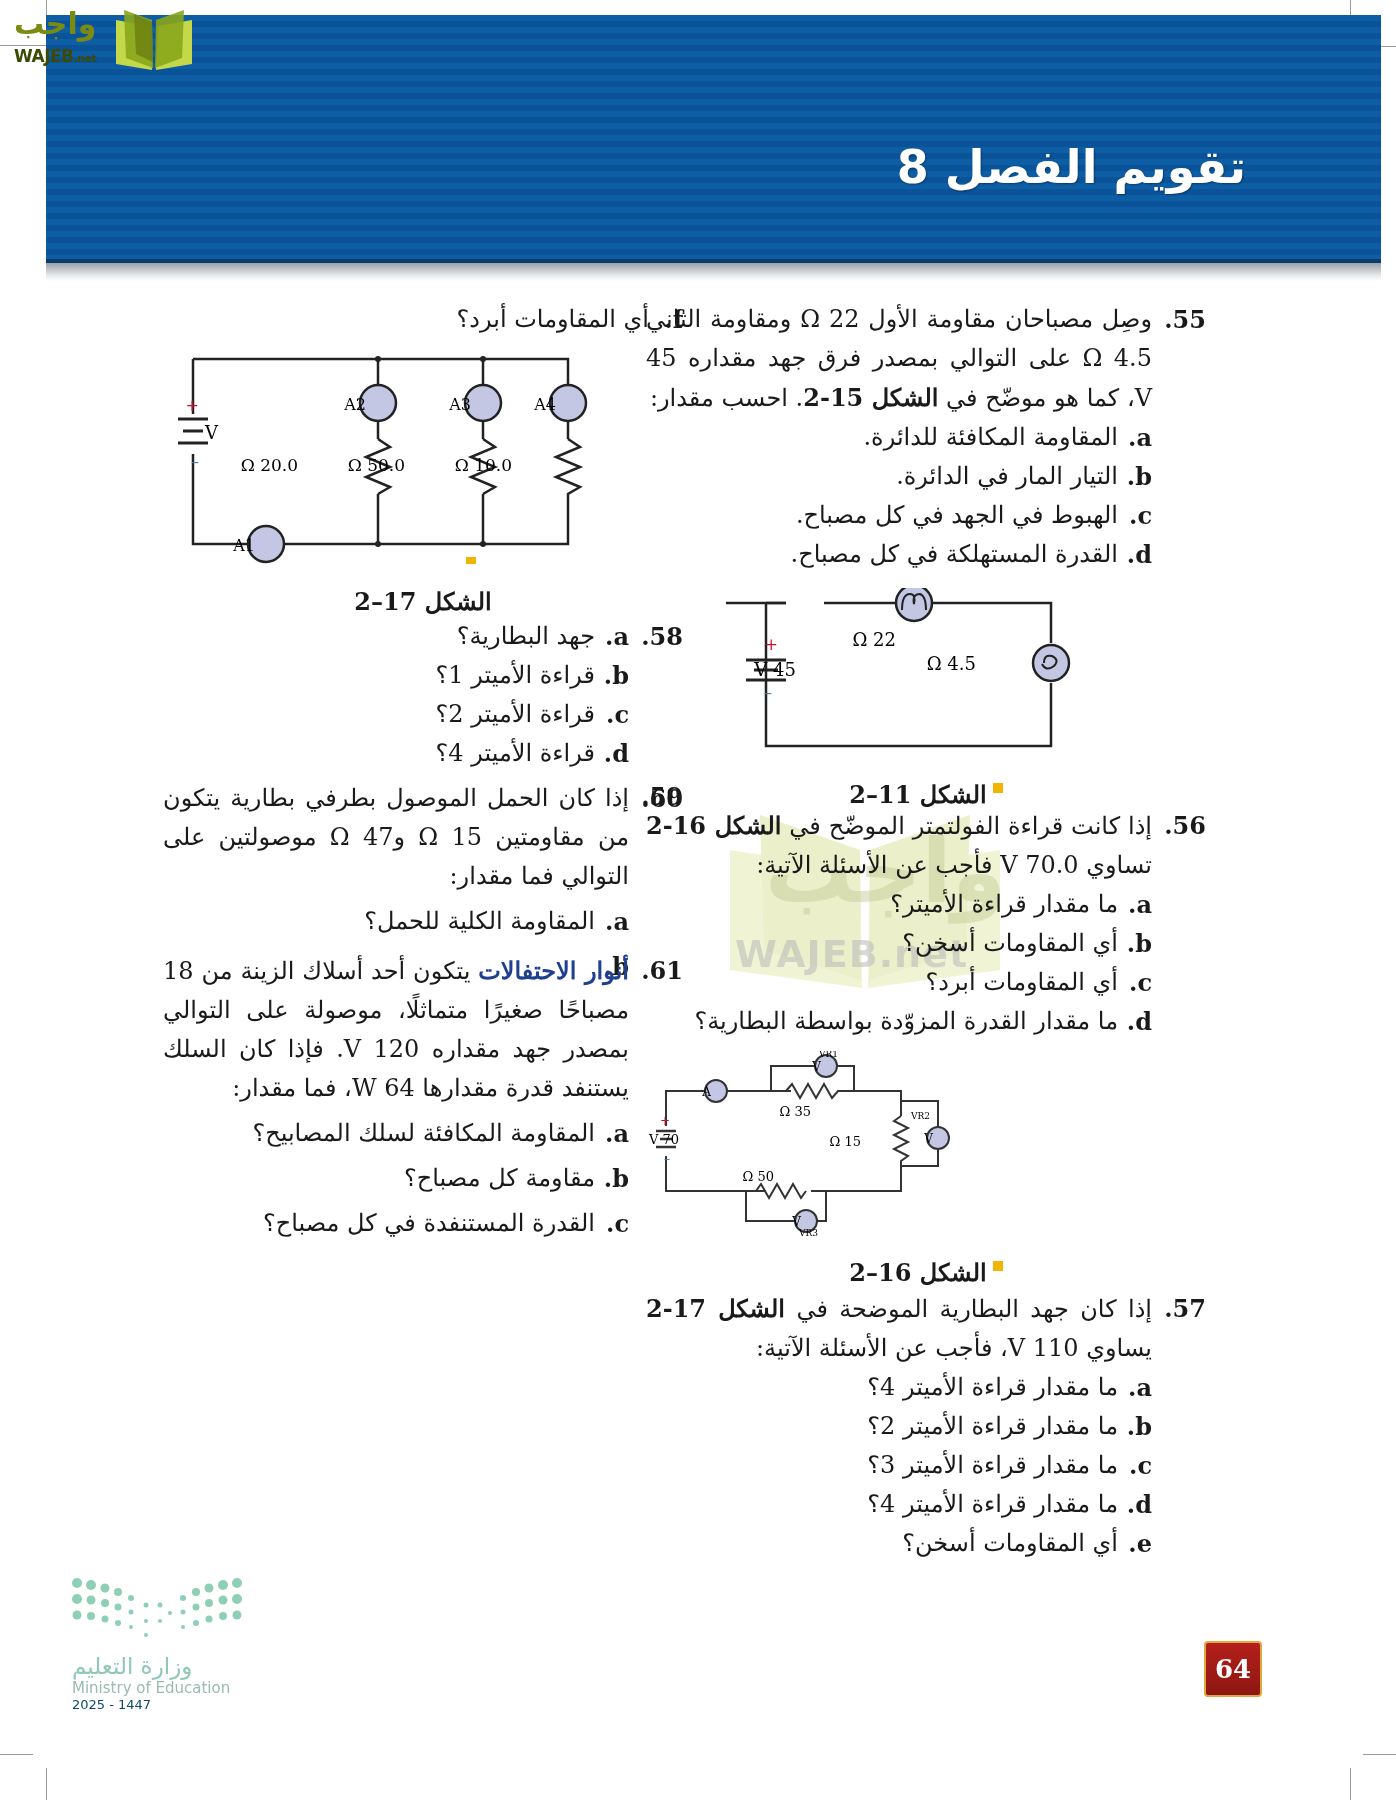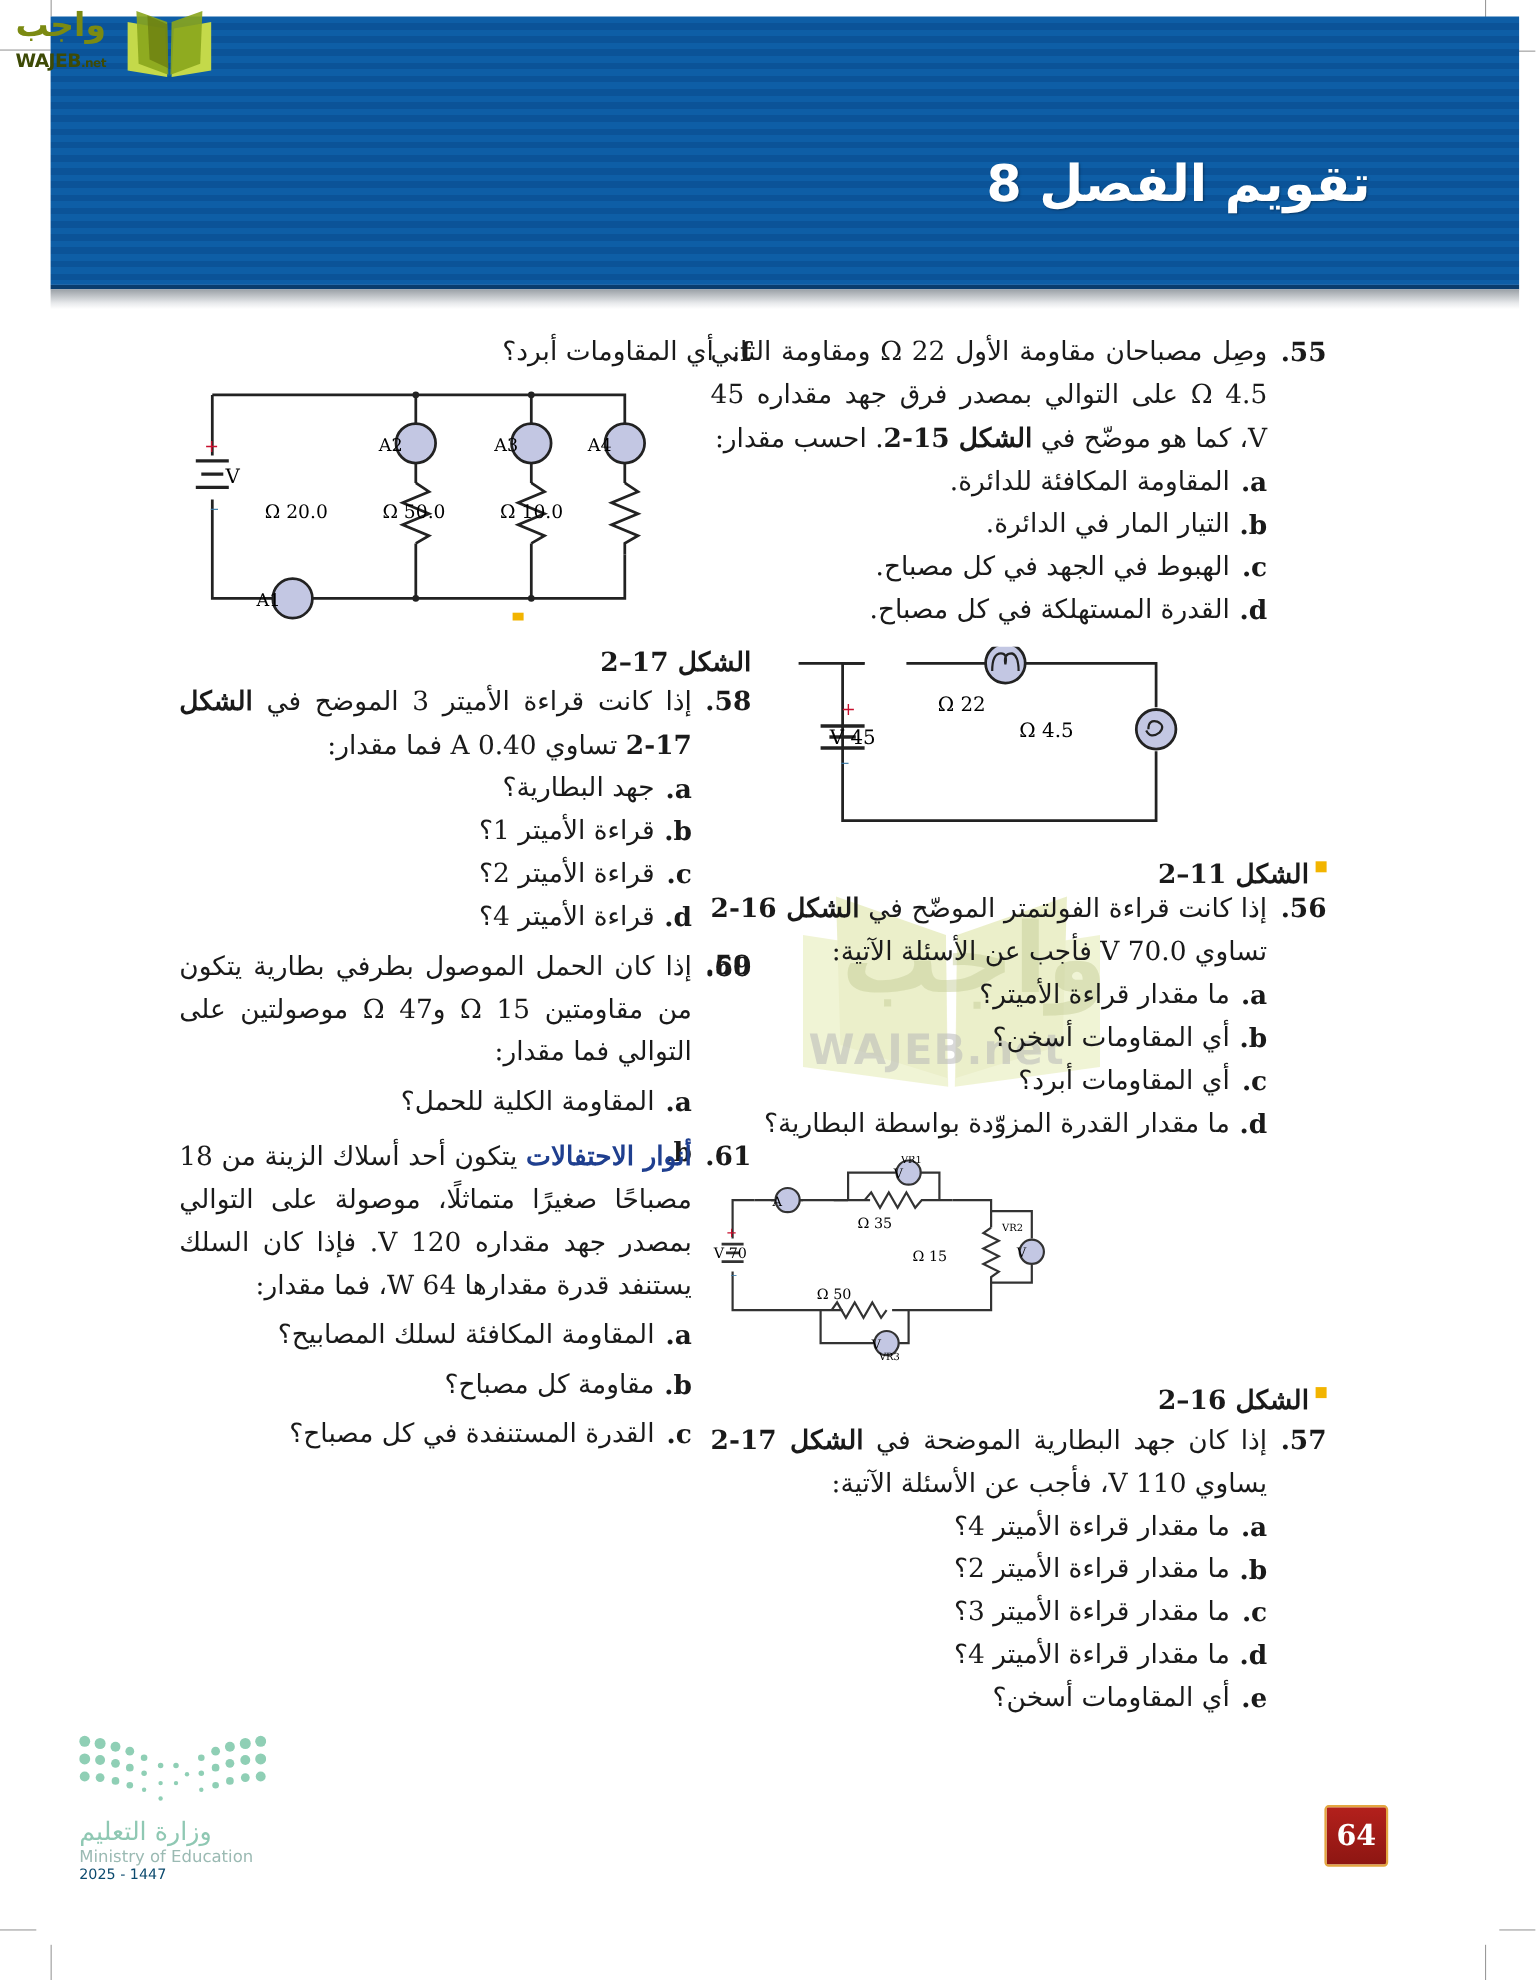--- a/index.html
+++ b/index.html
@@ -39,21 +39,21 @@
   .q { position: relative; padding-right: 54px; }
   .q-num { position: absolute; right: 0; top: 0; font-weight: bold; font-family: "DejaVu Serif", serif; }
   .q-text { display: block; text-align: justify; }
   .sub { position: relative; padding-right: 54px; }
   .sub-inner { position: relative; padding-right: 34px; }
   .sub-letter { position: absolute; right: 0; top: 0; font-weight: bold; }
   .fig-ref { font-weight: bold; margin-top: 41px; }
   .highlight-term { color: #1f3f8f; font-weight: bold; }
 
   .figure { position: relative; margin: 8px 0; }
-  .fig-caption { text-align: right; font-weight: bold; font-size: 24px; direction: rtl; }
+  .fig-caption { text-align: center; font-weight: bold; font-size: 24px; direction: rtl; }
   .fig-caption .sq { display: inline-block; width: 10px; height: 10px; background: #f2b400; margin-left: 6px; vertical-align: top; margin-top: 8px;}
 
   
   .watermark { position: absolute; left: 720px; top: 810px; width: 290px; height: 180px; opacity: 0.35; pointer-events: none; }
   .wm-text-ar { position: absolute; left: 765px; top: 820px; font-family: "DejaVu Sans", sans-serif; font-weight: bold; font-size: 88px; color: #c7cf9a; opacity: 0.5; direction: rtl; }
   .wm-text-en { position: absolute; left: 735px; top: 932px; font-family: "DejaVu Sans", sans-serif; font-weight: bold; font-size: 38px; color: #b9b9b9; opacity: 0.55; letter-spacing: 1px; }
 
   
   .ministry { position: absolute; left: 72px; top: 1575px; width: 200px; }
   .ministry-dots { width: 170px; height: 70px; }
@@ -269,21 +269,20 @@
       <text x="135" y="122" font-size="17">20.0 Ω</text>
       <text x="242" y="122" font-size="17">50.0 Ω</text>
       <text x="349" y="122" font-size="17">10.0 Ω</text>
       <rect x="303" y="208" width="10" height="10" fill="#f2b400"></rect>
     </svg>
     <div class="fig-caption" style="margin-top:6px;"><span>الشكل 17–2</span></div>
   </div>
 
   <div class="q">
     <span class="q-num">58.</span>
-    <span class="q-text"><span>إذا كانت قراءة الأميتر 3 الموضح في </span><span class="fig-ref">الشكل 17-2</span><span> تساوي </span><span>0.40 A</span><span> فما مقدار:</span></span>
     <div class="sub-inner"><span class="sub-letter">a.</span><span>جهد البطارية؟</span></div>
     <div class="sub-inner"><span class="sub-letter">b.</span><span>قراءة الأميتر 1؟</span></div>
     <div class="sub-inner"><span class="sub-letter">c.</span><span>قراءة الأميتر 2؟</span></div>
     <div class="sub-inner"><span class="sub-letter">d.</span><span>قراءة الأميتر 4؟</span></div>
   </div>
 
   <div class="q" style="margin-top:4px;">
     <span class="q-num">59.</span>
   </div>
 

